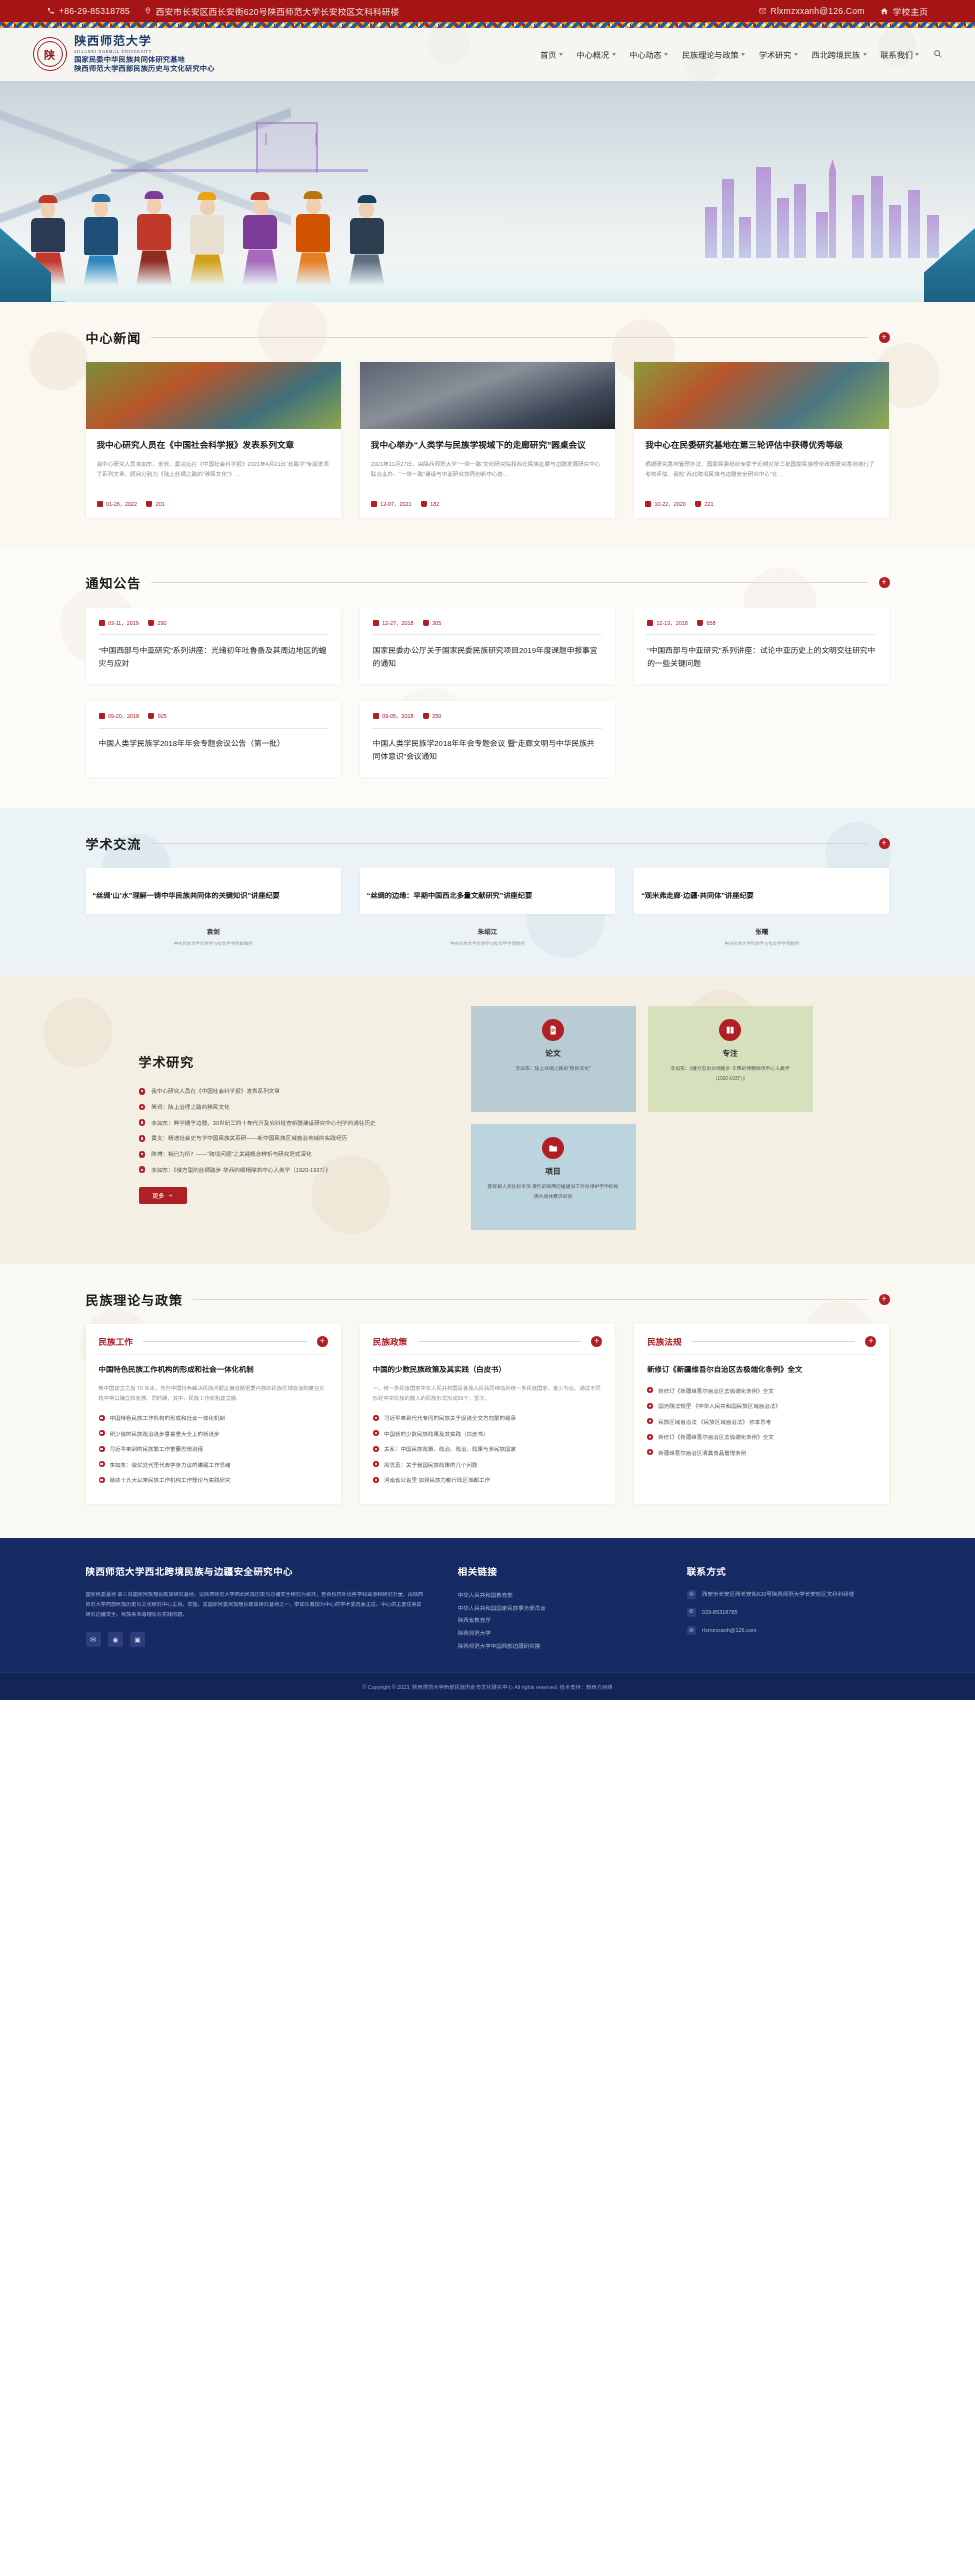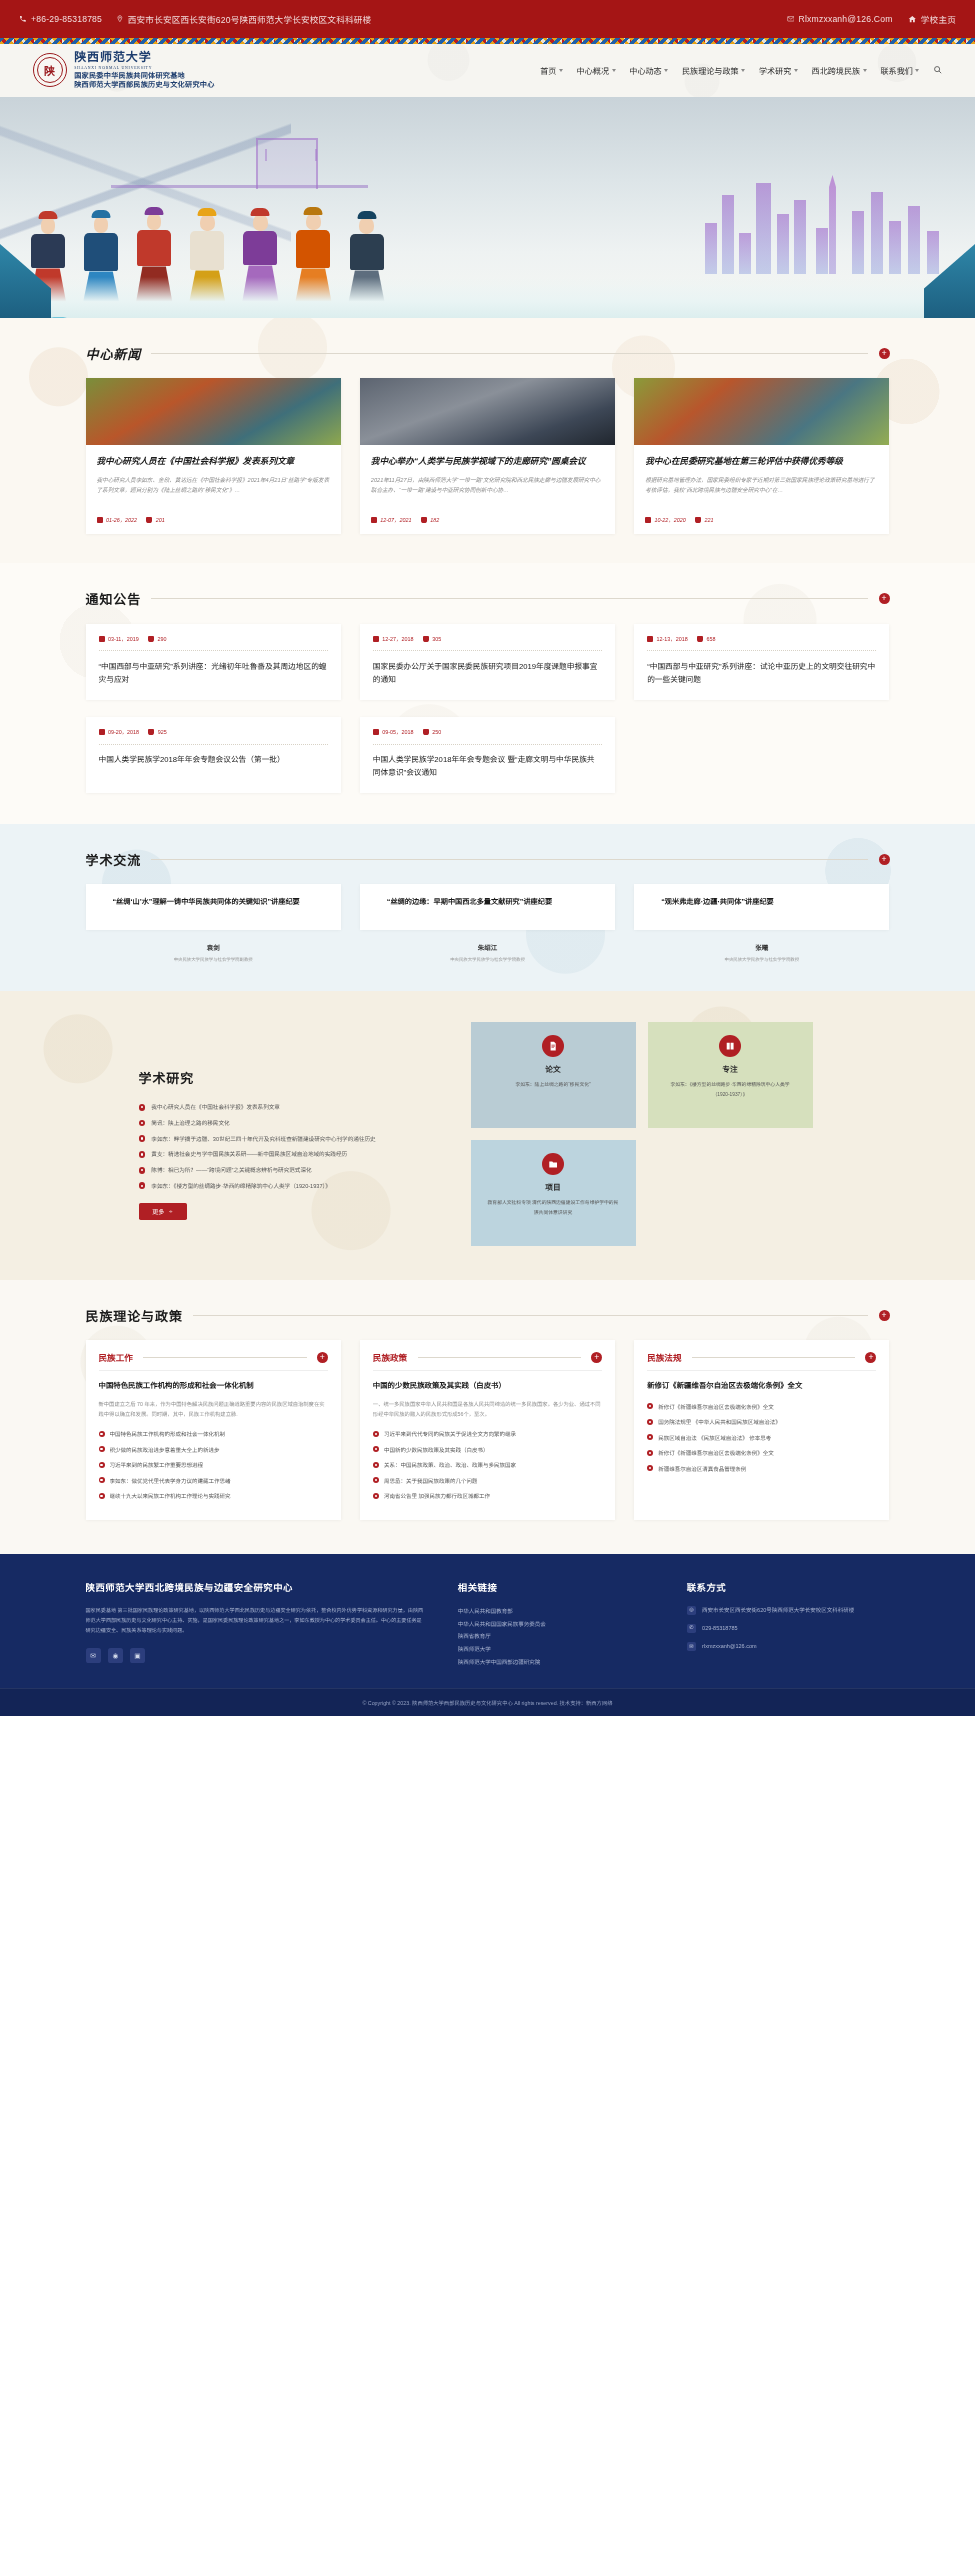--- a/index.html
+++ b/index.html
@@ -6,26 +6,26 @@
   html, body {
     width: 975px;
     font-family: "Liberation Sans", "DejaVu Sans", sans-serif;
     background: #fff;
     color: #333;
   }
   body { width: 975px; overflow-x: hidden; }
 
   
   .topbar {
-    height: 38px;
+    height: 22px;
     background: #a51515;
     color: #f3dede;
     display: flex;
     align-items: center;
-    padding: 0 19px;
+    padding: 0 47px;
     font-size: 8.6px;
     letter-spacing: 0.2px;
   }
   .topbar .tb-left { display: flex; align-items: center; gap: 13.7px; }
   .topbar .tb-right { margin-left: auto; display: flex; align-items: center; gap: 15.4px; }
   .tb-item { display: flex; align-items: center; gap: 4.3px; white-space: nowrap; }
   .tb-item svg { display: block; }
 
   
   .ribbon {
@@ -192,21 +192,20 @@
 
   
   .sec-news {
     background: #fbf8f2;
     background-image:
       radial-gradient(circle at 6% 24%, rgba(214,180,140,.16) 0 29px, transparent 30px),
       radial-gradient(circle at 30% 12%, rgba(214,180,140,.12) 0 34px, transparent 35px),
       radial-gradient(circle at 66% 20%, rgba(214,180,140,.13) 0 31px, transparent 32px),
       radial-gradient(circle at 93% 30%, rgba(214,180,140,.14) 0 32.5px, transparent 33px);
     padding-bottom: 29px;
-    font-style: italic;
   }
   .news-grid { display: flex; gap: 19px; }
   .news-card {
     flex: 1; background: #fff; box-shadow: 0 0.9px 3.4px rgba(0,0,0,.07);
     overflow: hidden; cursor: pointer;
   }
   .news-img { height: 67px; position: relative; overflow: hidden; }
   .news-img.a { background: linear-gradient(150deg,#7a8f3b 0%,#b9562a 35%,#3f6f7a 70%,#8fa84e 100%); }
   .news-img.b { background: linear-gradient(160deg,#5c6470 0%,#8a9099 40%,#3d4756 75%,#20262e 100%); }
   .news-img.c { background: linear-gradient(140deg,#8a9b3a 0%,#b8562c 30%,#4a7682 68%,#94ad52 100%); }
@@ -253,21 +252,21 @@
     background-image:
       radial-gradient(circle at 14% 36%, rgba(140,180,200,.14) 0 34px, transparent 35px),
       radial-gradient(circle at 58% 66%, rgba(140,180,200,.12) 0 39px, transparent 40px),
       radial-gradient(circle at 88% 28%, rgba(140,180,200,.13) 0 32.5px, transparent 33px);
     padding-bottom: 29px;
   }
   .ex-grid { display: flex; gap: 19px; }
   .ex-col { flex: 1; }
   .ex-card {
     background: #fff; box-shadow: 0 0.9px 3.4px rgba(0,0,0,.06);
-    padding: 12px 27px; height: 46px; display: flex; align-items: flex-start;
+    padding: 12px 7px; height: 46px; display: flex; align-items: flex-end;
     cursor: pointer;
   }
   .ex-title { font-size: 7.2px; font-weight: bold; color: #1a1a1a; line-height: 1.75; }
   .ex-name {
     text-align: center; font-size: 6.5px; color: #333; margin-top: 12px; font-weight: bold;
   }
   .ex-org { text-align: center; font-size: 4.4px; color: #9a9a9a; margin-top: 3.4px; }
 
   
   .sec-research {

